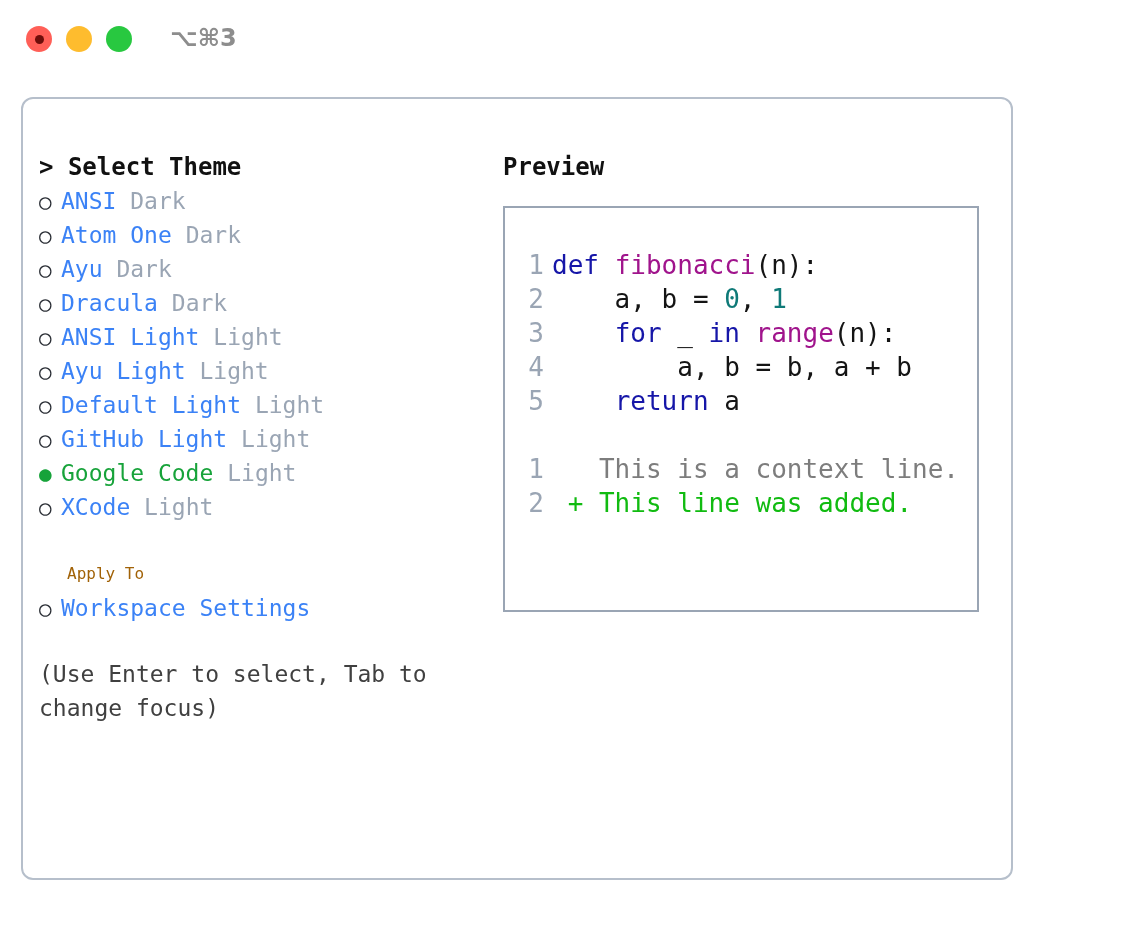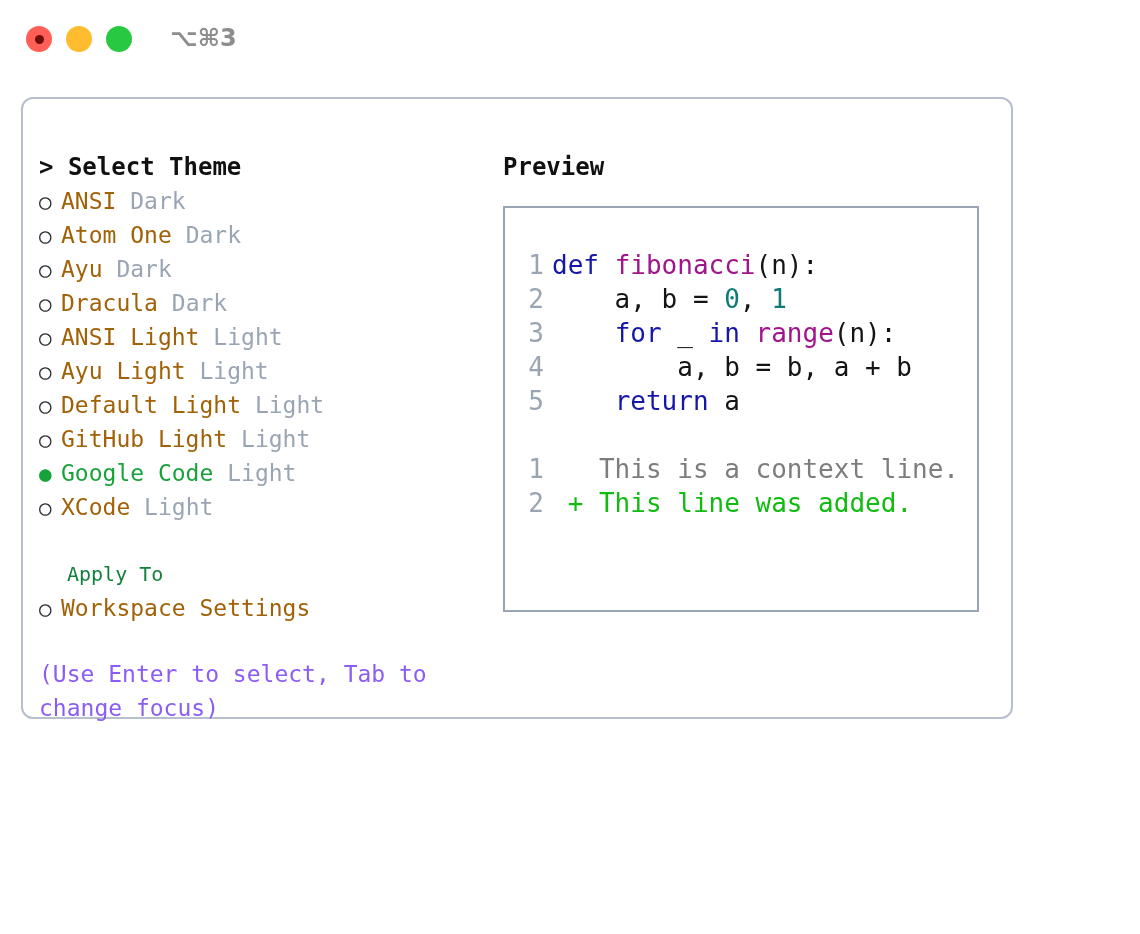--- a/index.html
+++ b/index.html
@@ -71,21 +71,21 @@
     font-family: "DejaVu Sans", "Liberation Sans", sans-serif;
     white-space: pre;
   }
 
   
   #panel {
     position: absolute;
     left: 21px;
     top: 97px;
     width: 992px;
-    height: 622px;
+    height: 783px;
     border: 2px solid #b6bfcb;
     border-radius: 12px;
     box-sizing: border-box;
     background: #ffffff;
   }
 
   
   #theme-column {
     position: absolute;
     left: 16px;
@@ -120,40 +120,40 @@
   }
   .bullet {
     display: inline-block;
     width: 22px;
     text-align: left;
     font-size: 21px;
     color: #2b2f36;
   }
   .theme-row.selected .bullet,
   .theme-row.selected .row-name { color: #17a33a; }
-  .row-name { color: #a16207; }
+  .row-name { color: #3b82f6; }
   .row-tag  { color: #9aa5b4; margin-top: 10px; }
 
   
   #apply-block { margin-top: 33px; }
   .apply-header {
     height: 34px;
     line-height: 34px;
-    font-size: 20px;
-    color: #15803d;
+    font-size: 16px;
+    color: #a16207;
     white-space: pre;
     padding-left: 28px;
   }
 
   
   #hint {
     margin-top: 32px;
     font-size: 23px;
     line-height: 34px;
-    color: #8b5cf6;
+    color: #404040;
     width: 400px;
     white-space: pre-wrap;
     word-break: break-word;
   }
 
   
   #code-box {
     margin-top: 22px;
     width: 476px;
     height: 406px;

